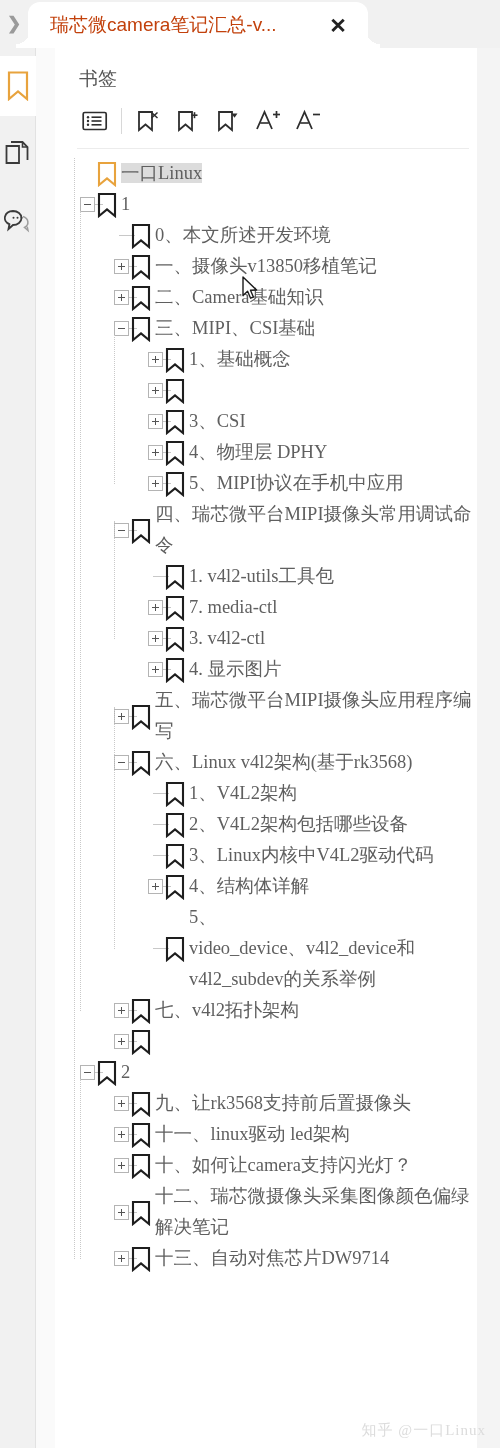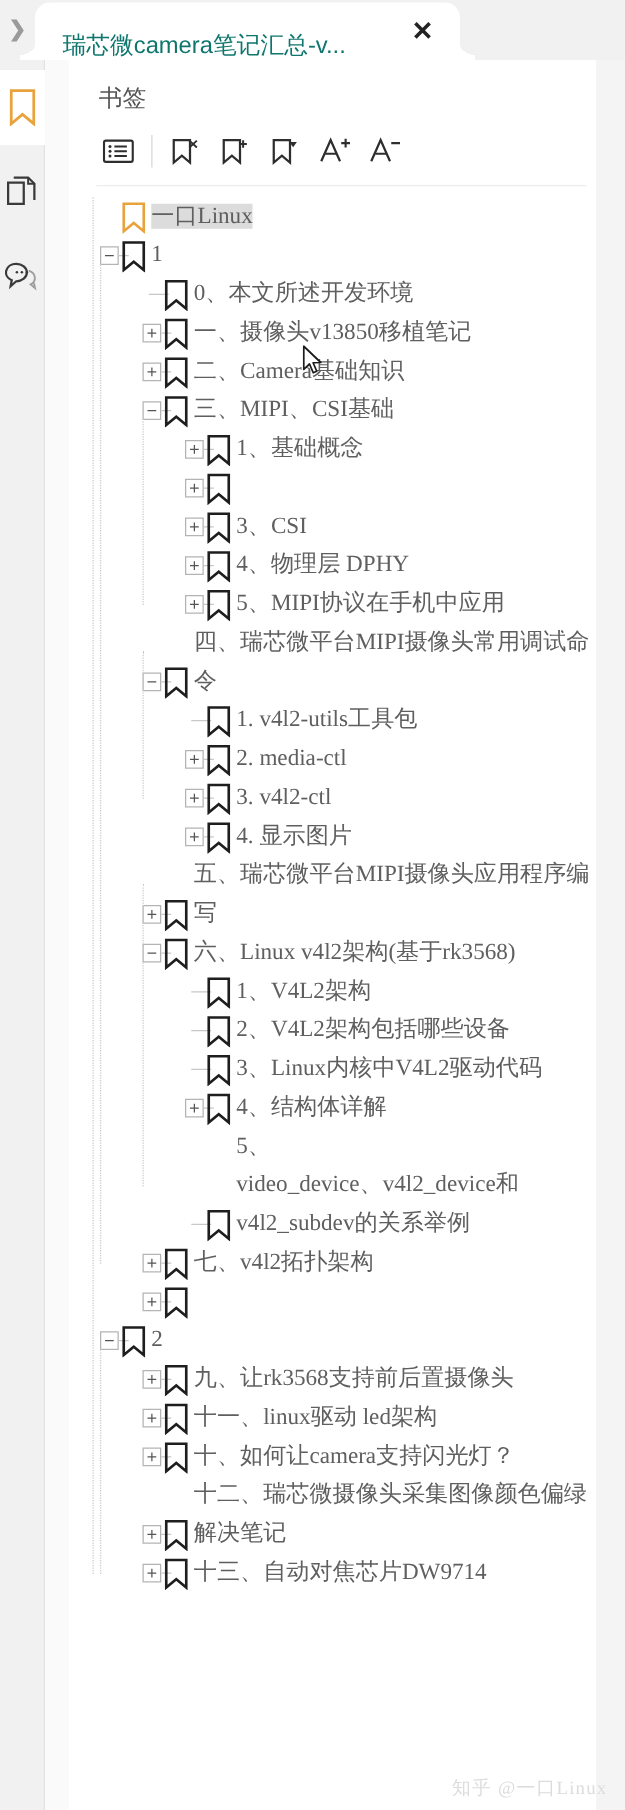--- a/index.html
+++ b/index.html
@@ -33,21 +33,21 @@
             mask: radial-gradient(circle at 0 0, transparent 14px, #000 14px);
   }
   .tab:after {
     content:""; position:absolute; right:-12px; bottom:0;
     width:14px; height:18px; background:#ffffff;
     -webkit-mask: radial-gradient(circle at 100% 0, transparent 14px, #000 14px);
             mask: radial-gradient(circle at 100% 0, transparent 14px, #000 14px);
   }
   .tab-title {
     position:absolute; left:22px; top:0; height:46px; line-height:46px;
-    font-size:19px; color:#0f766e; white-space:nowrap;margin-top:12px;
+    font-size:19px; color:#c2410c; white-space:nowrap;
   }
   .tab-close {
     position:absolute; right:18px; top:11px; width:24px; height:24px;
     display:flex; align-items:center; justify-content:center;
     font-size:21px; color:#222; font-weight:600; line-height:1;
   }
 
   
   .rail {
     position:absolute; left:0; top:48px; width:36px; height:1400px;
@@ -83,21 +83,21 @@
   }
   .toolbar-rule {
     position:absolute; left:22px; top:100px; width:392px; height:1px; background:#ececec;
   }
 
   
   .tree {
     position:absolute; left:0; top:110px; width:440px; height:1290px;
   }
   .row {
-    position:relative; width:440px; display:flex; align-items:flex-end;
+    position:relative; width:440px; display:flex; align-items:center;
     min-height:31px;
     padding-left:12px;
   }
   .ind { flex:0 0 auto; position:relative; }
   .exp {
     flex:0 0 auto; width:18px; height:31px; position:relative;
   }
   .exp-box {
     position:absolute; left:1px; top:8px; width:15px; height:15px;
     border:1px solid #b4b4b4; background:#fff;
@@ -450,21 +450,21 @@
           <div class="exp">
             <div class="exp-box plus"></div>
             <div class="exp-stub"></div>
           </div>
           <div class="bm" style="padding-top: 3px;">
             <svg width="20" height="26" viewBox="0 0 20 26">
               <path d="M2 2 H18 V24 L10 17.4 L2 24 Z" fill="none" stroke="#1e1e1e" stroke-width="2.1"></path>
             </svg>
           </div>
           <div class="label-wrap">
-            <span class="txt">2. media-ctl</span>
+            <span class="txt">7. media-ctl</span>
           </div>
         </div>
         <div class="row">
           <div class="ind" style="width: 80px;"></div>
           <div class="exp">
             <div class="exp-box plus"></div>
             <div class="exp-stub"></div>
           </div>
           <div class="bm" style="padding-top: 3px;">
             <svg width="20" height="26" viewBox="0 0 20 26">

